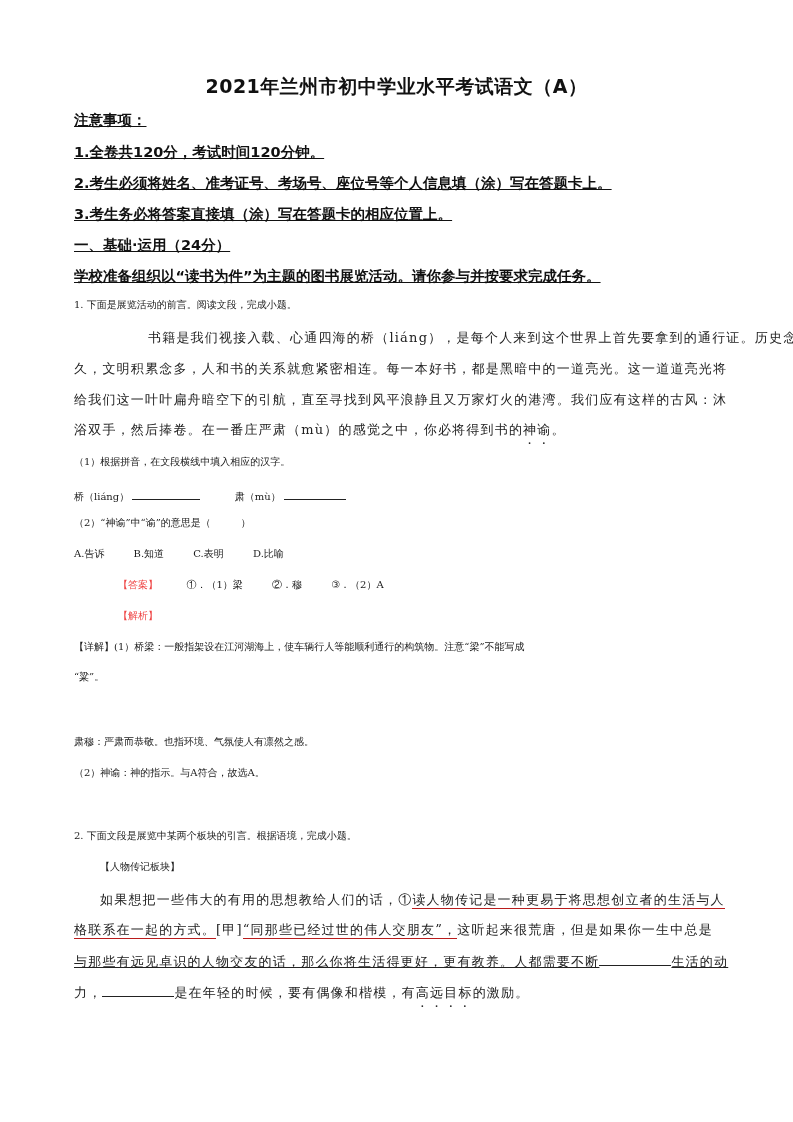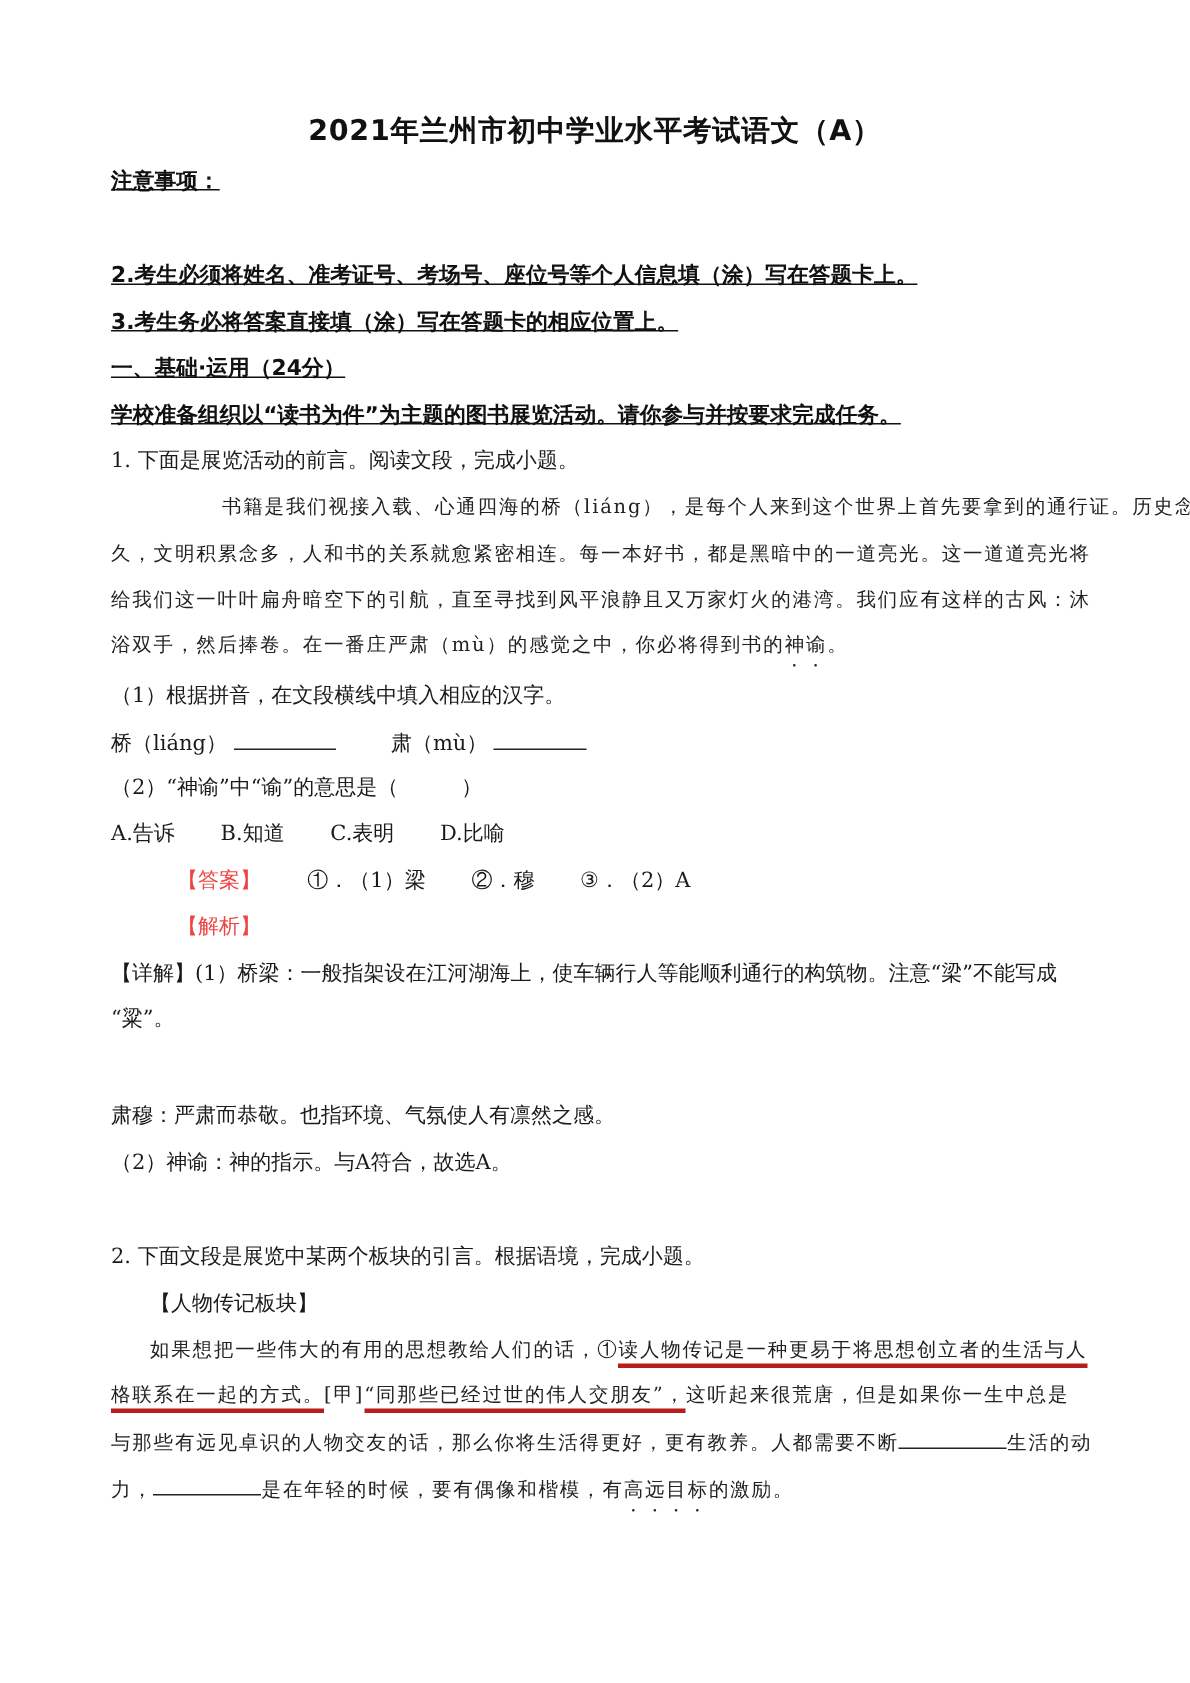--- a/index.html
+++ b/index.html
@@ -3,37 +3,38 @@
   <meta charset="utf-8">
   <style>
     html, body { margin: 0; padding: 0; background: #ffffff; }
     body { width: 793px; height: 1122px; position: relative; overflow: hidden;
       font-family: "DejaVu Serif", "Liberation Serif", serif; color: #111; }
     .page { position: absolute; left: 0; top: 0; width: 783px; height: 1122px; }
     .line { position: absolute; left: 74px; white-space: nowrap; }
     .title { left: 0; width: 793px; text-align: center; top: 74px; font-family: "DejaVu Sans", sans-serif;
       font-weight: bold; font-size: 19px; letter-spacing: 0.5px; }
     .bold { font-family: "DejaVu Sans", sans-serif; font-weight: bold; font-size: 14.5px; text-decoration: underline; }
-    .body { font-size: 14px; color: #1a1a1a; }
+    .body { font-size: 10px; color: #1a1a1a; }
     .para { font-size: 13px; letter-spacing: 1.2px; color: #222; }
     .blue { color: #ef4444; margin-left: 44px; }
     .blank { display: inline-block; border-bottom: 1px solid #222; height: 13px; vertical-align: baseline; }
-    .ul { border-bottom: 3px solid #b91c1c; padding-bottom: 1px; }
+    .ul { border-bottom: 1px solid #b91c1c; padding-bottom: 1px; }
     .dot { position: relative; }
     .dot::after { content: "·"; position: absolute; left: 50%; transform: translateX(-50%); bottom: -13px;
       font-size: 13px; line-height: 1; color: #222; }
     .gap { display: inline-block; width: 26px; }
   </style>
 </head>
 <body>
 
 <div class="page">
   <div class="line title">2021年兰州市初中学业水平考试语文（A）</div>
 
   <div class="line bold" style="top:111px;">注意事项：</div>
+  <div class="line bold" style="top:143px;">1.全卷共120分，考试时间120分钟。</div>
   <div class="line bold" style="top:174px;">2.考生必须将姓名、准考证号、考场号、座位号等个人信息填（涂）写在答题卡上。</div>
   <div class="line bold" style="top:205px;">3.考生务必将答案直接填（涂）写在答题卡的相应位置上。</div>
   <div class="line bold" style="top:236px;">一、基础·运用（24分）</div>
   <div class="line bold" style="top:267px;">学校准备组织以“读书为件”为主题的图书展览活动。请你参与并按要求完成任务。</div>
 
   <div class="line body" style="top:298px;">1. 下面是展览活动的前言。阅读文段，完成小题。</div>
 
   <div class="line para" style="top:329px; left:100px;margin-left:48px;">书籍是我们视接入载、心通四海的桥（liáng），是每个人来到这个世界上首先要拿到的通行证。历史念</div>
   <div class="line para" style="top:360px;">久，文明积累念多，人和书的关系就愈紧密相连。每一本好书，都是黑暗中的一道亮光。这一道道亮光将</div>
   <div class="line para" style="top:391px;">给我们这一叶叶扁舟暗空下的引航，直至寻找到风平浪静且又万家灯火的港湾。我们应有这样的古风：沐</div>
@@ -71,19 +72,19 @@
 
   <div class="line body" style="top:829px;text-align:right;">2. 下面文段是展览中某两个板块的引言。根据语境，完成小题。</div>
   <div class="line body" style="top:860px; left:100px;">【人物传记板块】</div>
 
   <div class="line para" style="top:891px; left:100px;">
     <span>如果想把一些伟大的有用的思想教给人们的话，①</span><span class="ul">读人物传记是一种更易于将思想创立者的生活与人</span>
   </div>
   <div class="line para" style="top:921px;">
     <span class="ul">格联系在一起的方式。</span><span>[甲]</span><span class="ul">“同那些已经过世的伟人交朋友”，</span><span>这听起来很荒唐，但是如果你一生中总是</span>
   </div>
-  <div class="line para" style="top:952px;">
+  <div class="line para" style="top:952px;text-decoration:underline;">
     <span>与那些有远见卓识的人物交友的话，那么你将生活得更好，更有教养。人都需要不断</span><span class="blank" style="width:72px;"></span><span>生活的动</span>
   </div>
   <div class="line para" style="top:983px;">
     <span>力，</span><span class="blank" style="width:72px;"></span><span>是在年轻的时候，要有偶像和楷模，有</span><span class="dot">高</span><span class="dot">远</span><span class="dot">目</span><span class="dot">标</span><span>的激励。</span>
   </div>
 </div>
 
 </body></html>

